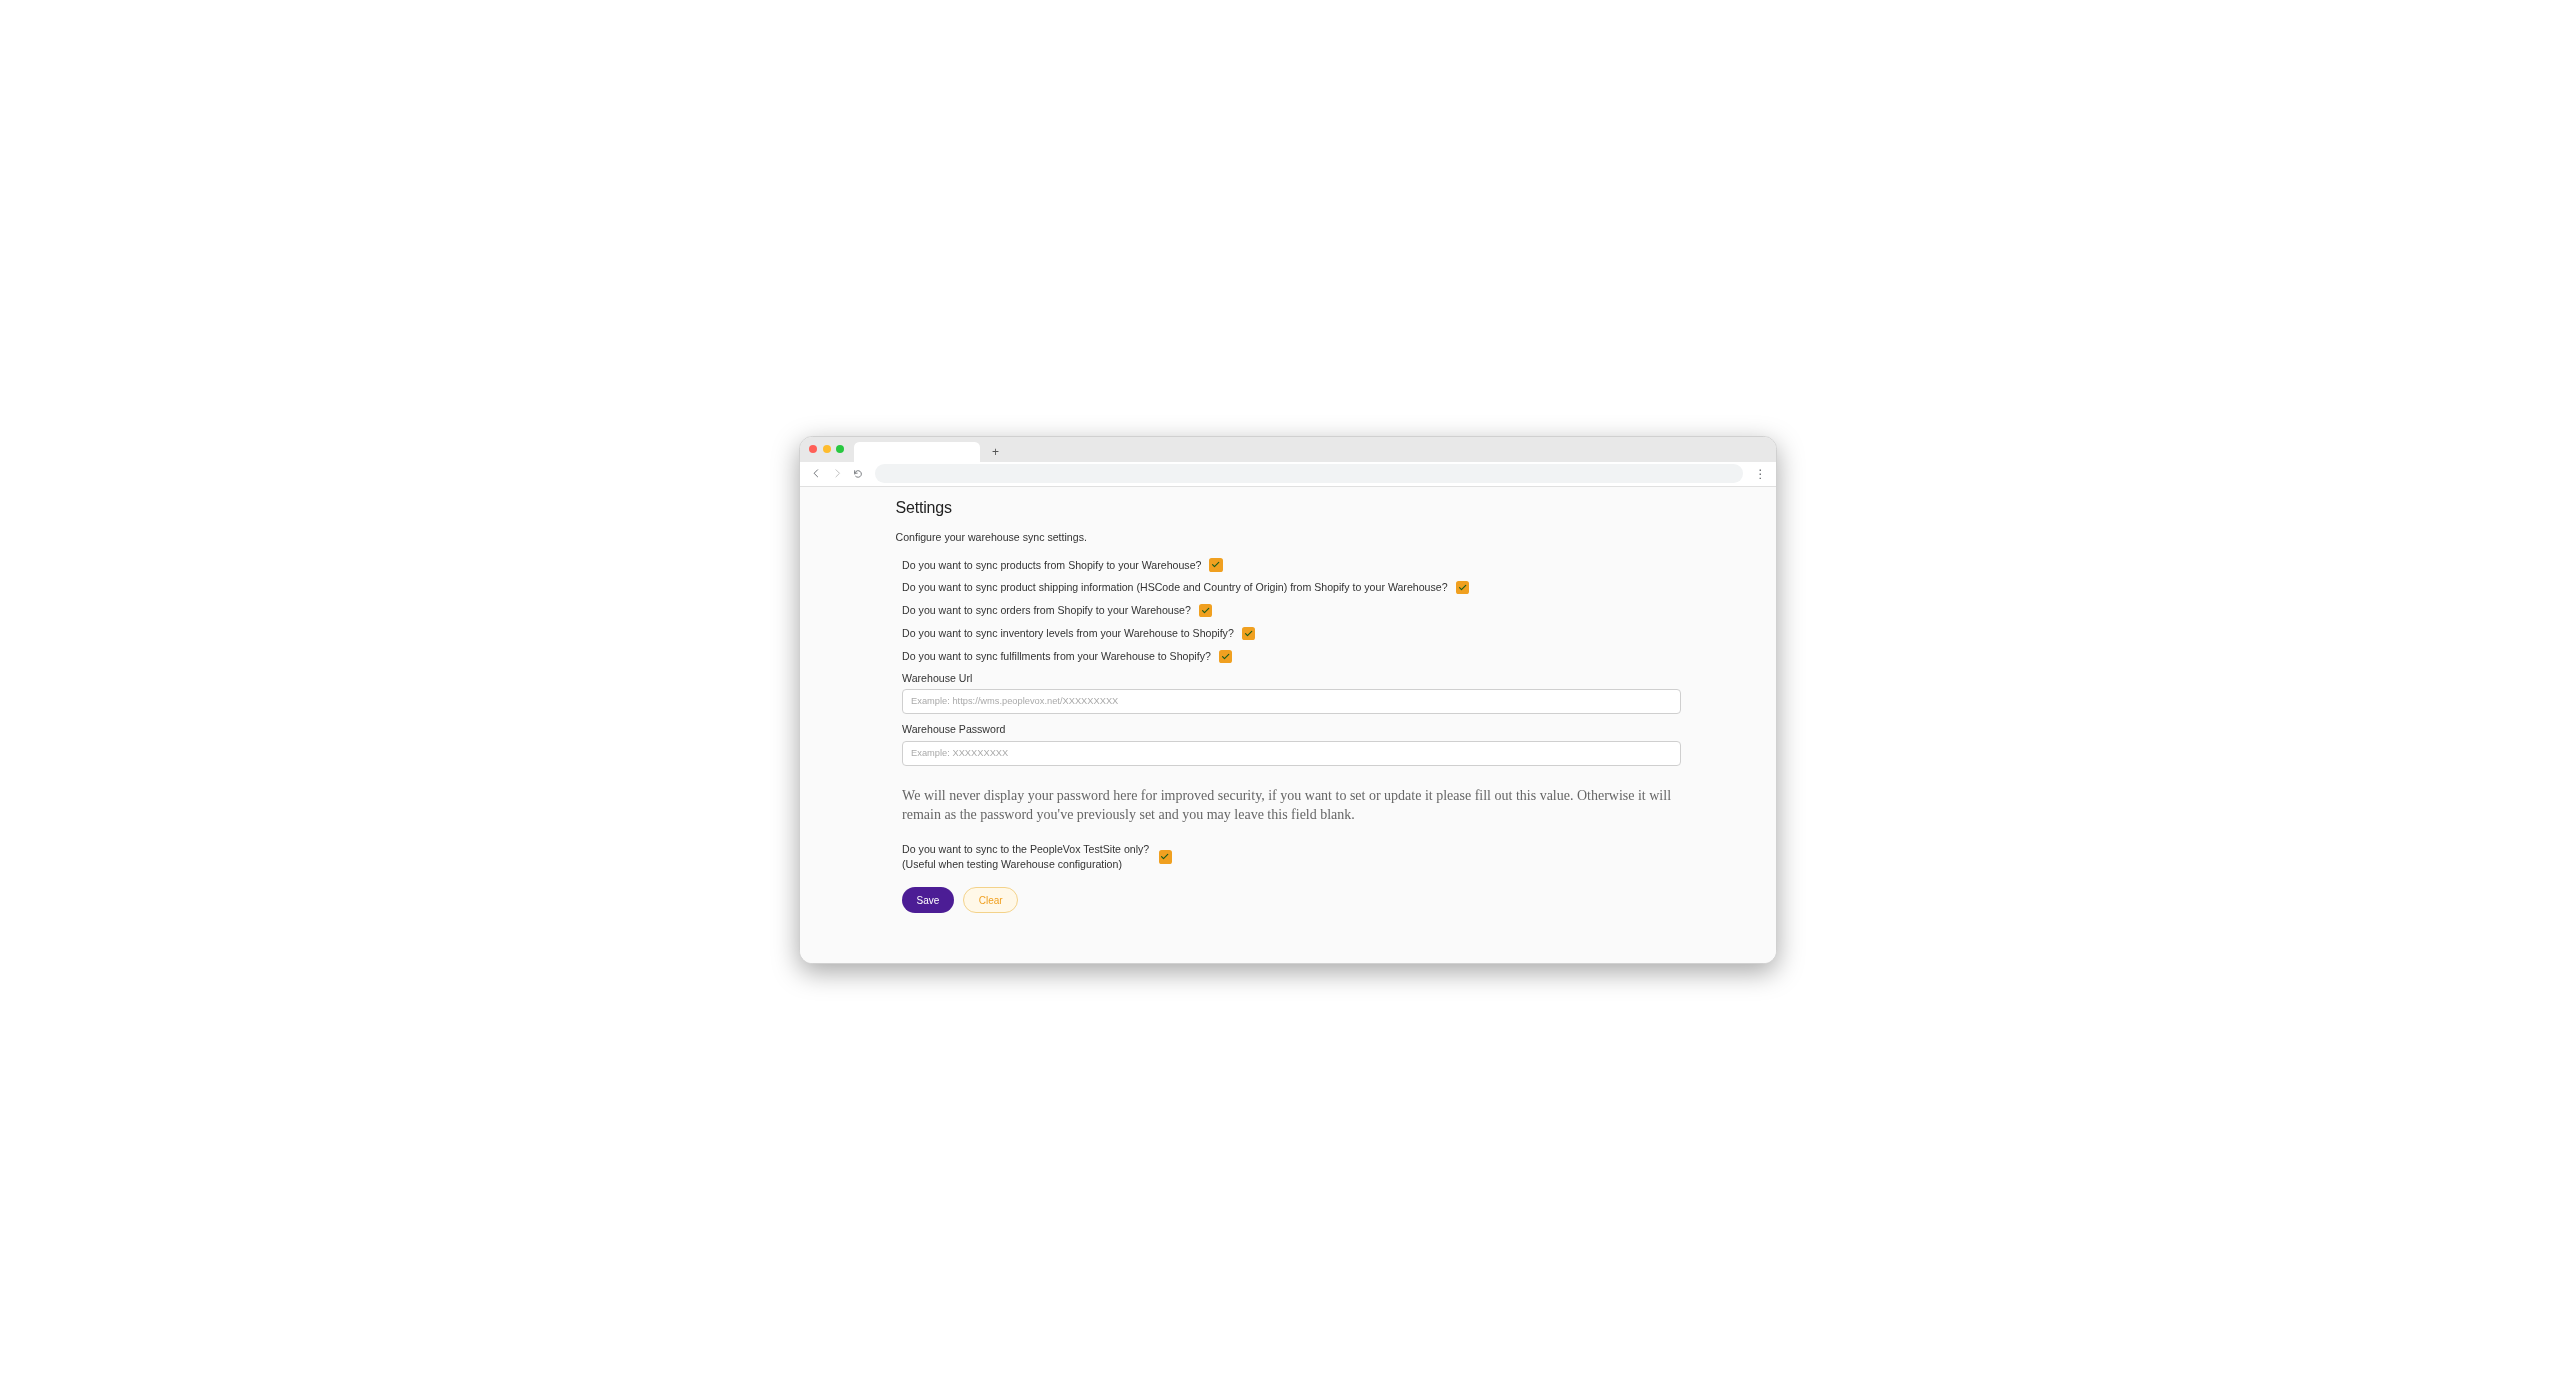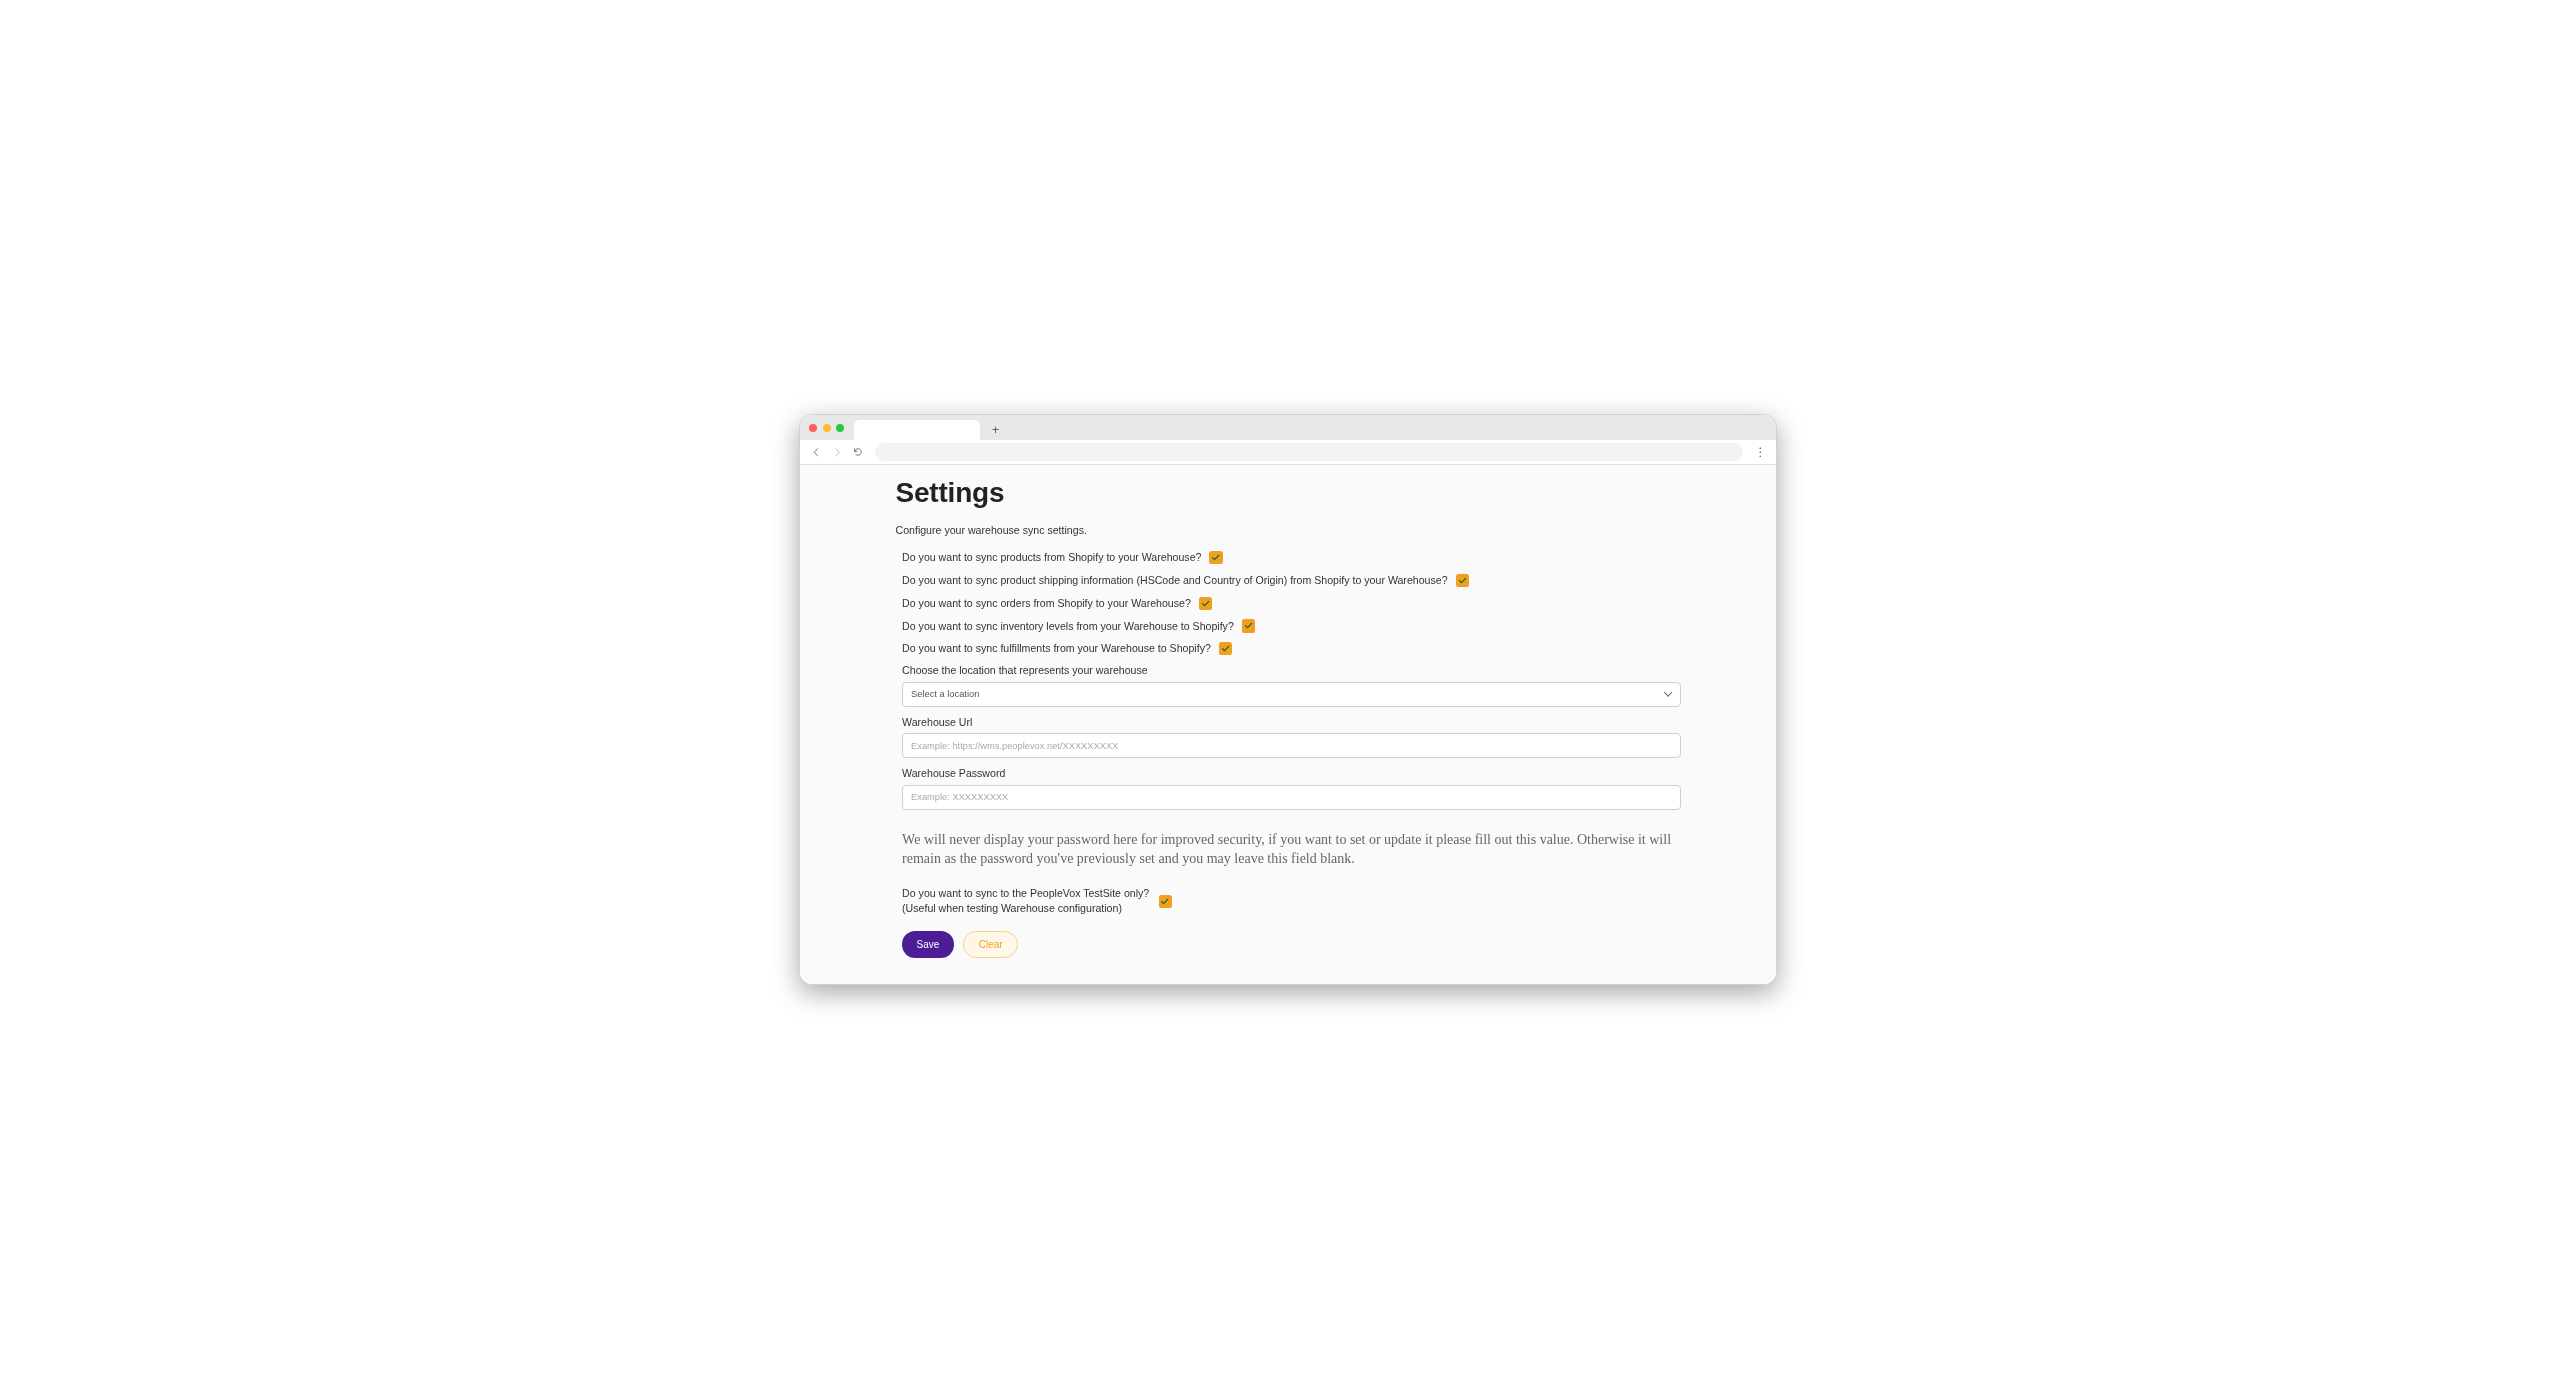--- a/index.html
+++ b/index.html
@@ -90,22 +90,22 @@
     background:#fafafa;
     padding: 12px 0 26.4px 0;
     min-height: 476px;
   }
   .content {
     max-width: 793px;
     margin: 0 auto;
     padding: 0 4px;
   }
   h1.page-title {
-    font-size: 28px;
-    font-weight: 700;
+    font-size: 16px;
+    font-weight: 400;
     letter-spacing: -0.2px;
     color:#222;
     margin-bottom: 14.5px;
   }
   .subtitle {
     font-size: 10.6px;
     color:#333;
     margin-bottom: 14.5px;
   }
   .toggle-row {
@@ -263,28 +263,20 @@
       </div>
       <div class="toggle-row">
         <span class="label-text">Do you want to sync fulfillments from your Warehouse to Shopify?</span>
         <span class="chk">
           <svg viewBox="0 0 24 24">
               <path d="M4 12l5 5L20 6"></path>
             </svg>
         </span>
       </div>
 
-      <div class="field-block">
-        <div class="field-label">Choose the location that represents your warehouse</div>
-        <div class="select-wrap">
-          <select class="select">
-            <option>Select a location</option>
-          </select>
-        </div>
-      </div>
 
       <div class="field-block">
         <div class="field-label">Warehouse Url</div>
         <input class="text-input" type="text" placeholder="Example: https://wms.peoplevox.net/XXXXXXXXX" style="">
       </div>
 
 
       <div class="field-block">
         <div class="field-label">Warehouse Password</div>
         <input class="text-input" type="password" placeholder="Example: XXXXXXXXX" style="">

